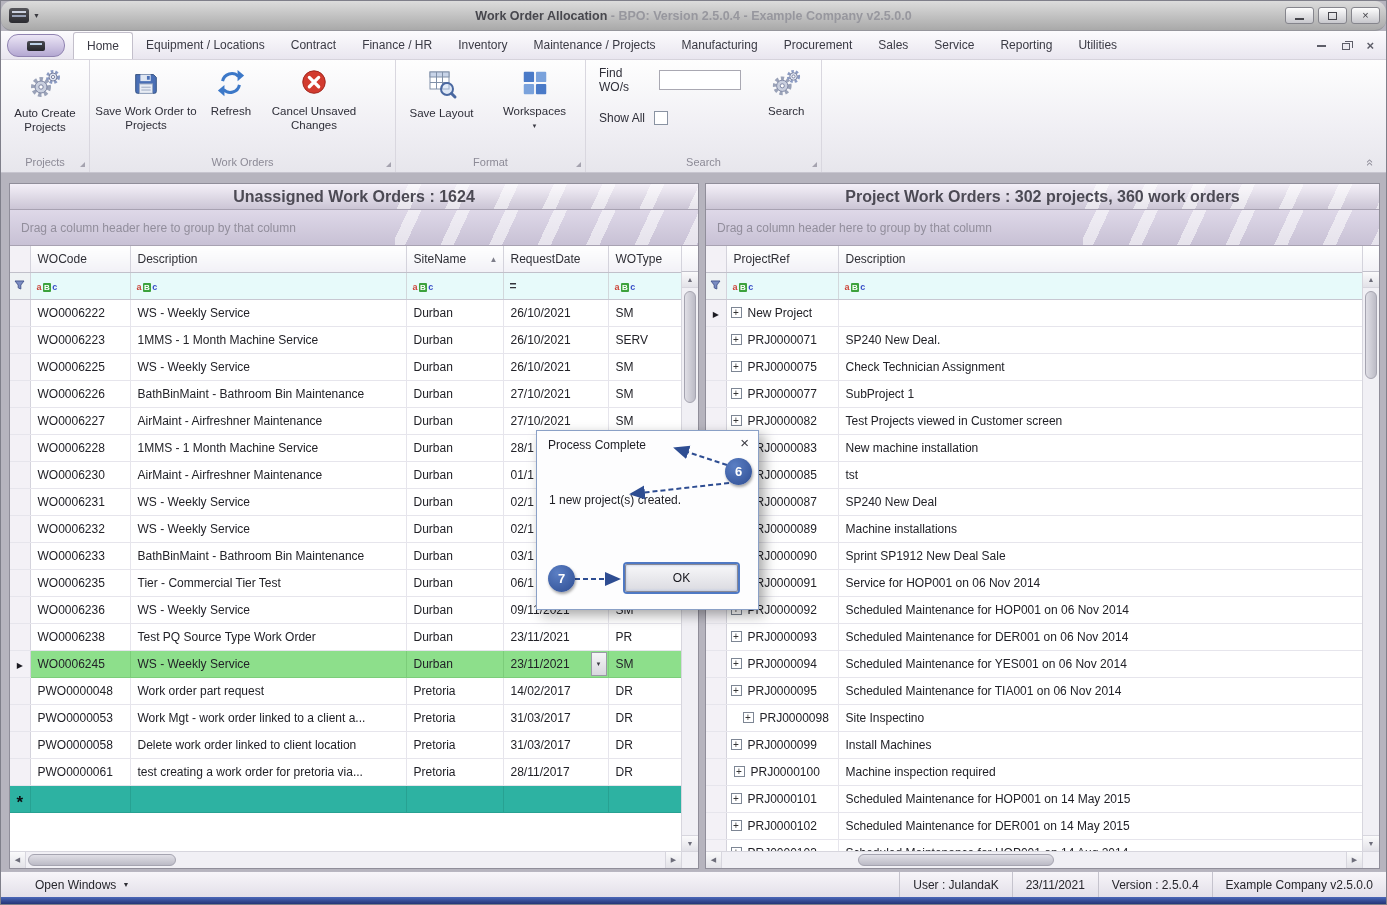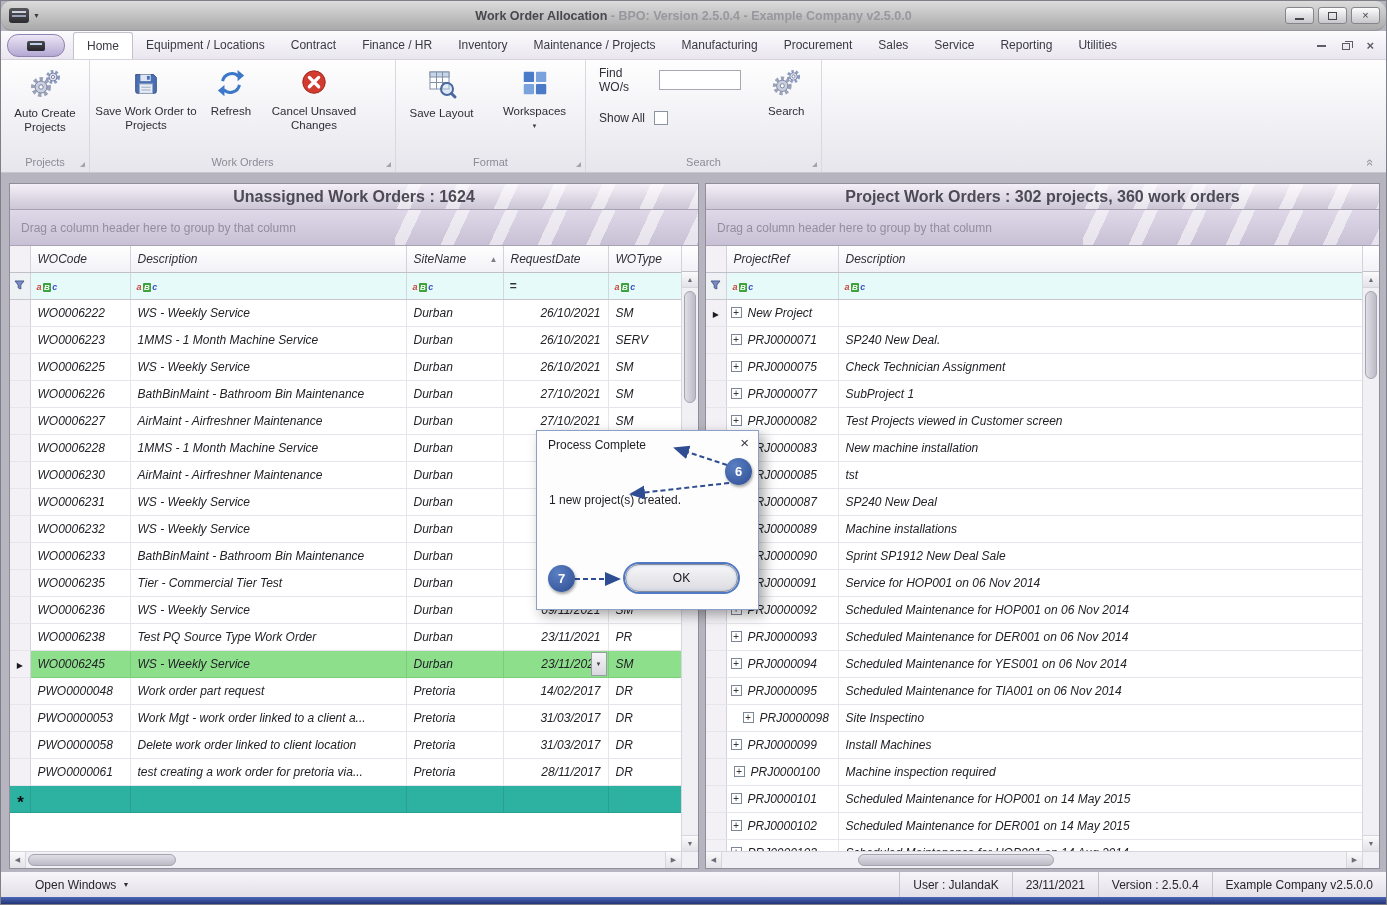--- a/index.html
+++ b/index.html
@@ -66,41 +66,41 @@
   .phead{height:26px;flex:none;background:linear-gradient(#f4f0f8,#cbc5d5);border-bottom:1px solid #a8a2b2;
          display:flex;align-items:center;justify-content:center;font-weight:bold;font-size:16px;color:#4c4a54;
          position:relative;overflow:hidden;}
   .gbar{height:36px;flex:none;background:linear-gradient(#ded8e8,#c8c1d5);border-bottom:1px solid #a8a2b2;
         display:flex;align-items:center;padding:0 11px;color:#928e9c;position:relative;overflow:hidden;}
   .phead::after,.gbar::after{content:"";position:absolute;right:0;top:0;bottom:0;width:44%;pointer-events:none;
         background:repeating-linear-gradient(115deg,rgba(255,255,255,0) 0 12px,rgba(255,255,255,.55) 12px 24px,rgba(255,255,255,0) 24px 44px);}
   .phead span,.gbar span{position:relative;z-index:1;}
 
   .grid{flex:1;position:relative;background:#fff;overflow:hidden;}
-  table.gt{border-collapse:collapse;table-layout:fixed;font-style:italic;}
+  table.gt{border-collapse:collapse;table-layout:fixed;}
   .lp table.gt{width:671px;}
   .rp table.gt{width:656px;}
   .gt th,.gt td{overflow:hidden;white-space:nowrap;}
   .colhead th{height:26px;background:linear-gradient(#ffffff,#f2f1f6);border-right:1px solid #d4d3dc;
         border-bottom:1px solid #c1c0ca;font-weight:normal;text-align:left;padding:0 7px;color:#2f2f36;position:relative;}
   .headstub{position:absolute;top:0;right:0;width:17px;height:26px;background:linear-gradient(#fff,#f2f1f6);
         border-bottom:1px solid #c1c0ca;border-left:1px solid #d4d3dc;}
   .sorticon{font-size:8px;color:#7e7e8a;position:absolute;right:5px;top:9px;}
   .filter td{height:27px;background:#e7fafa;border-right:1px solid #d2d8dc;border-bottom:1px solid #c8c7d1;padding:0 6px;}
   .filter td.ind{background:#eef2f4;}
   tbody td{height:27px;padding:0 7px;border-right:1px solid #e6e5ec;border-bottom:1px solid #e6e5ec;color:#222228;}
   td.ind,th.ind{width:20px;background:#f3f1f6;border-right:1px solid #d4d3dc;text-align:center;padding:0;}
   tr.sel td:not(.ind){background:#8ddf8b;border-color:#7ccd7a;}
   tr.newrow td{background:#2db2a2;border-color:#27a192;}
   .cur::before{content:"\25B6";font-size:8px;color:#1b1b22;}
   .star::before{content:"*";font-size:17px;font-weight:bold;color:#0c0c10;position:relative;top:4px;}
   .exp{display:inline-block;width:11px;height:11px;border:1px solid #7d8694;background:#fff;
        margin-right:6px;vertical-align:-1px;position:relative;}
   .exp::before{content:"+";position:absolute;left:0;right:0;top:-1px;text-align:center;font-size:10px;line-height:11px;color:#333;}
-  td.datec{position:relative;text-align:right;}
+  td.datec{position:relative;}
   .ddbtn{position:absolute;right:1px;top:1px;bottom:1px;width:16px;border:1px solid #9a9aa6;
        background:linear-gradient(#f5f5f7,#d8d8de);display:flex;align-items:center;justify-content:center;}
   .ddbtn::before{content:"\25BC";font-size:6px;color:#3c3c44;}
   .abc{display:inline-flex;align-items:baseline;font-weight:bold;line-height:10px;}
   .abc .la::before{content:"a";color:#cc4438;font-size:9px;}
   .abc .lb::before{content:"B";color:#fff;background:#3da23d;border-radius:1px;padding:0 1.5px;font-size:8px;margin:0 1px;}
   .abc .lc::before{content:"c";color:#3a4fc8;font-size:9px;}
   .opeq{font-weight:bold;color:#33333a;}
 
   .vs{position:absolute;top:26px;right:0;bottom:17px;width:17px;background:#f1f0f5;border-left:1px solid #d7d6de;}
@@ -120,21 +120,21 @@
           border-top:1px solid #d7d6de;border-left:1px solid #d7d6de;}
   .funnel{display:inline-block;}
 
   
   .dlg{position:absolute;left:535px;top:429px;width:223px;height:180px;background:#fdfdfe;
        border:1px solid #8aa0c6;box-shadow:5px 5px 12px rgba(0,0,0,.35);z-index:40;}
   .dlg-t{position:absolute;left:11px;top:7px;color:#1e1e24;}
   .dlg-x{position:absolute;right:9px;top:3px;font-size:15px;color:#3a3a42;cursor:default;}
   .dlg-m{position:absolute;left:12px;top:62px;color:#1e1e24;}
   .dlg-ok{position:absolute;left:88px;top:133px;width:113px;height:28px;font:inherit;color:#15151b;
-       background:linear-gradient(#f7f7f9,#dbdbe1);border:1px solid #8a8a95;border-radius:14px;
+       background:linear-gradient(#f7f7f9,#dbdbe1);border:1px solid #8a8a95;border-radius:2px;
        box-shadow:0 0 0 2px #4f79c4, inset 0 0 3px #a9bfe6;}
 
   
   .co{position:absolute;width:27px;height:27px;border-radius:50%;z-index:45;color:#fff;font-weight:bold;
       font-size:13px;display:flex;align-items:center;justify-content:center;
       background:radial-gradient(circle at 35% 30%,#5b7fc4,#2e4d92);box-shadow:1px 2px 3px rgba(0,0,0,.35);}
   .c6{left:724px;top:457px;} .c7{left:547px;top:564px;}
   .arrows{position:absolute;left:500px;top:420px;z-index:44;pointer-events:none;}
 
   

